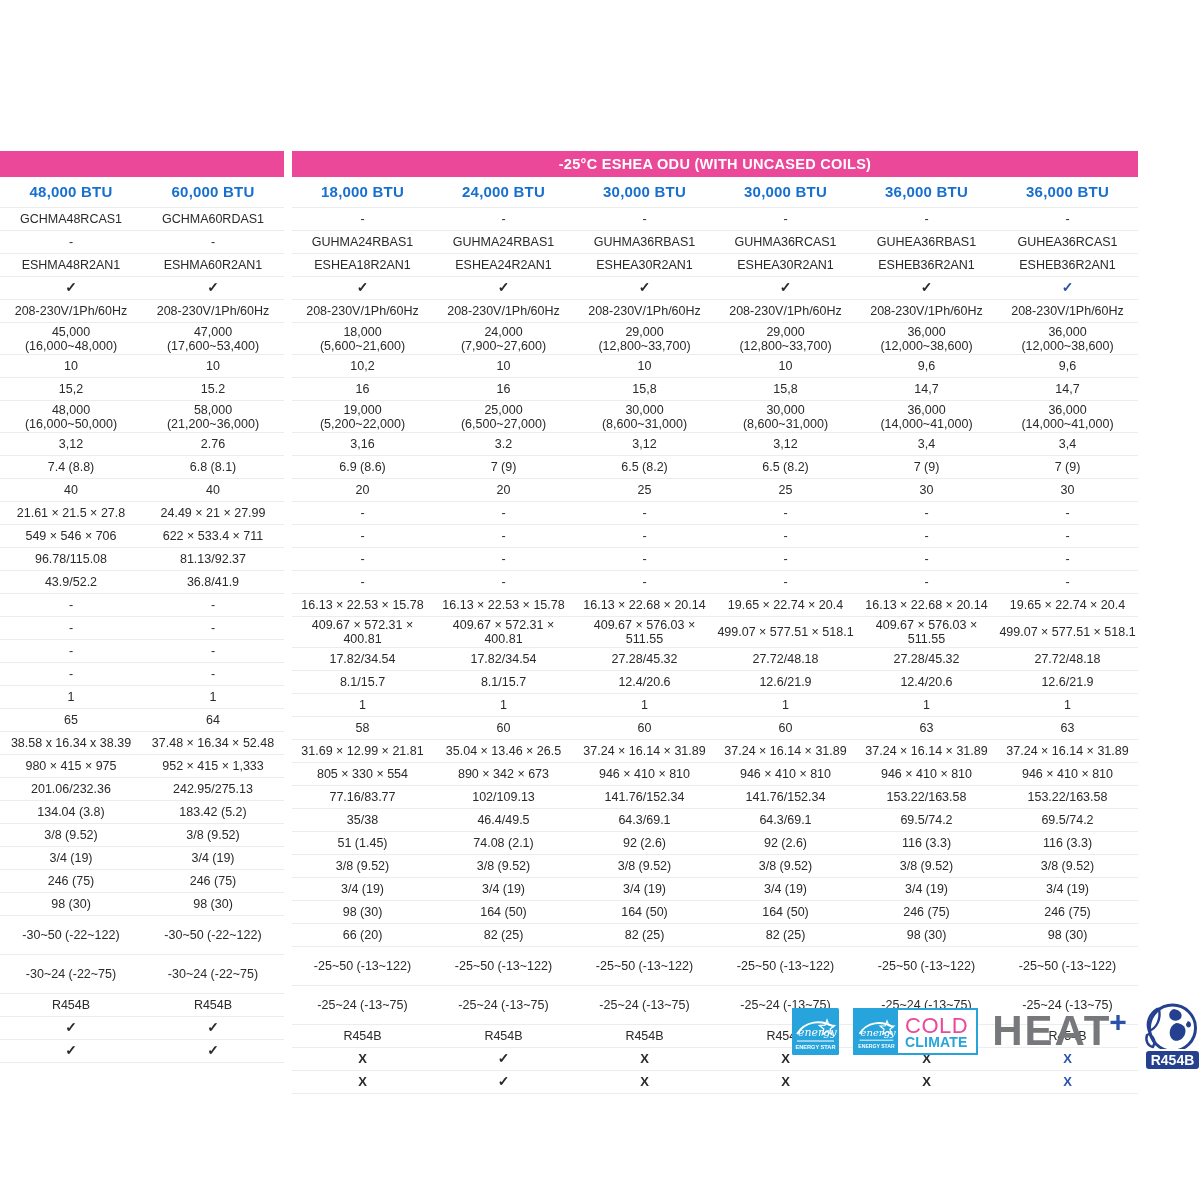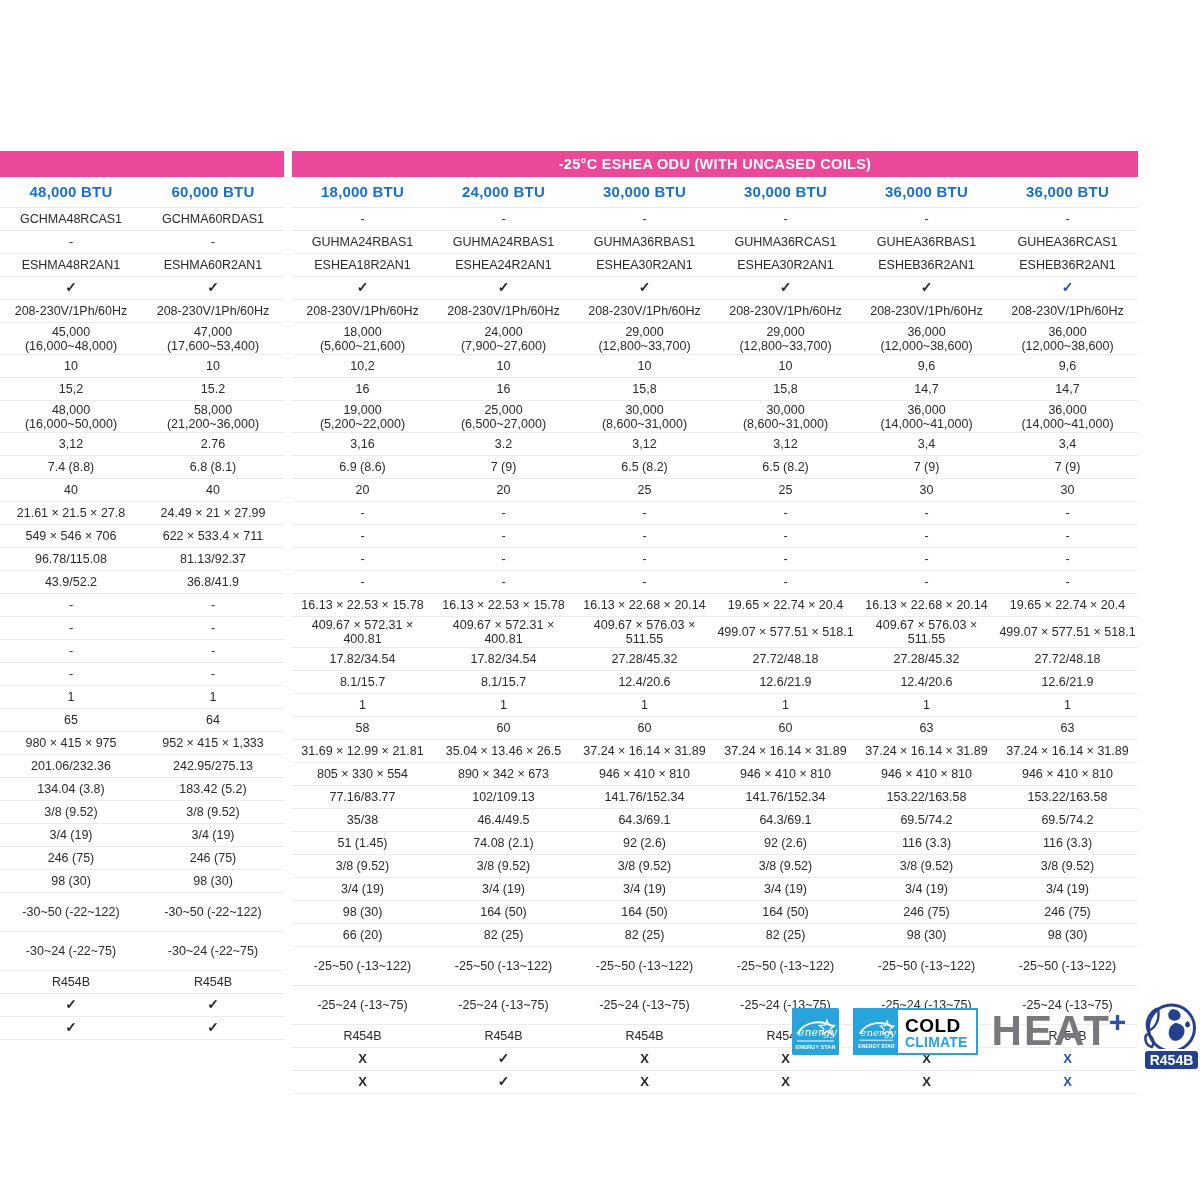--- a/index.html
+++ b/index.html
@@ -25,21 +25,21 @@
   .trow.tall .tcell{min-height:36px;}
   .mark{font-weight:700;}
   .mark.check{font-size:14px;}
   .mark.cross{font-size:13px;font-weight:800;}
   .mark.blue{color:#2a52ae;}
 
   .footer{position:absolute;left:792px;top:1008px;display:flex;align-items:flex-start;gap:14px;}
   .es-box{width:47px;height:47px;display:block;}
   .cc-box{height:47px;display:flex;border:2px solid #28a4dd;box-sizing:border-box;background:#fff;}
   .cc-text{padding:2px 8px 0 7px;display:flex;flex-direction:column;justify-content:center;}
-  .cc-word1{color:#000000;font-weight:700;font-size:19px;line-height:19px;letter-spacing:.5px;}
+  .cc-word1{color:#ec4899;font-weight:400;font-size:22px;line-height:19px;letter-spacing:.5px;}
   .cc-word2{color:#28a4dd;font-weight:700;font-size:14px;line-height:14px;letter-spacing:.2px;}
   .heat{margin-top:0px;display:flex;align-items:flex-start;color:#77787b;font-weight:800;
         font-size:42px;line-height:46px;letter-spacing:2px;}
   .heat .plus{color:#2b52a8;font-size:30px;line-height:28px;font-weight:900;margin-left:-2px;}
   .r454b-wrap{margin-top:-7px;}
 </style>
 </head>
 <body>
 
 <div class="tables">
@@ -134,20 +134,24 @@
           <div class="tcell">-</div>
           <div class="tcell">-</div>
         </div>
         <div class="trow">
           <div class="tcell">1</div>
           <div class="tcell">1</div>
         </div>
         <div class="trow">
           <div class="tcell">65</div>
           <div class="tcell">64</div>
+        </div>
+        <div class="trow">
+          <div class="tcell">38.58 x 16.34 x 38.39</div>
+          <div class="tcell">37.48 × 16.34 × 52.48</div>
         </div>
         <div class="trow">
           <div class="tcell">980 × 415 × 975</div>
           <div class="tcell">952 × 415 × 1,333</div>
         </div>
         <div class="trow">
           <div class="tcell">201.06/232.36</div>
           <div class="tcell">242.95/275.13</div>
         </div>
         <div class="trow">

